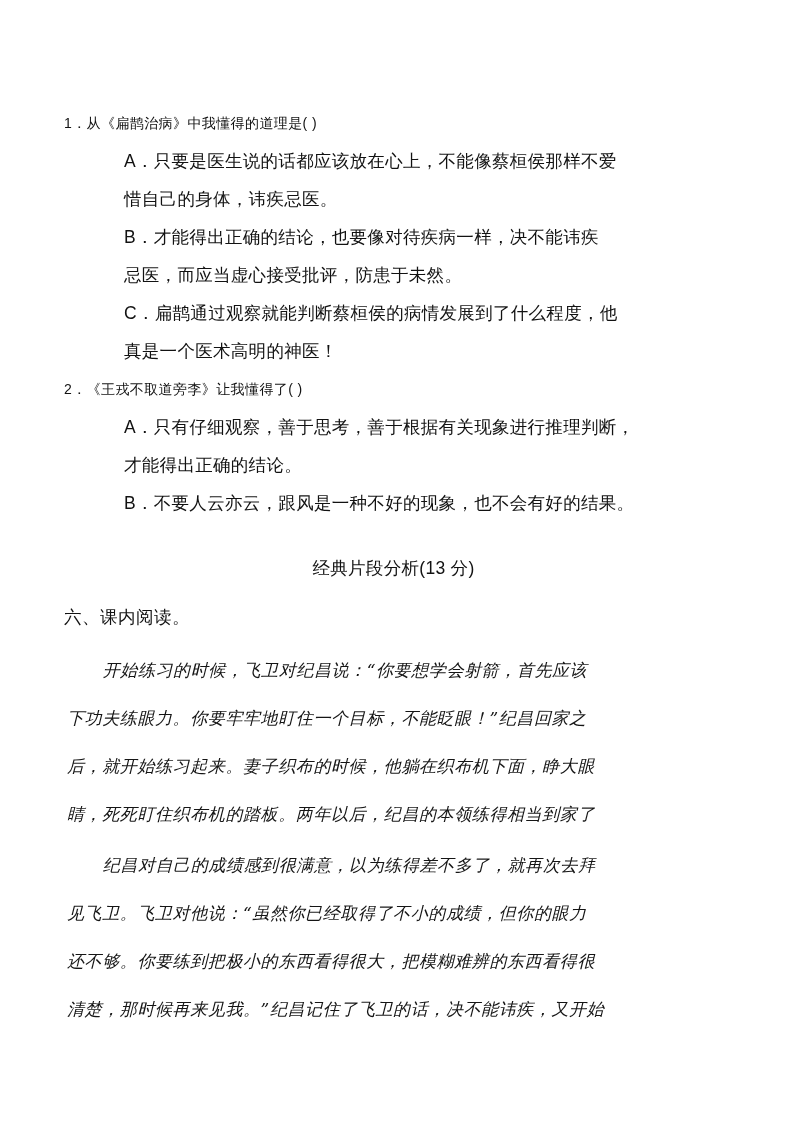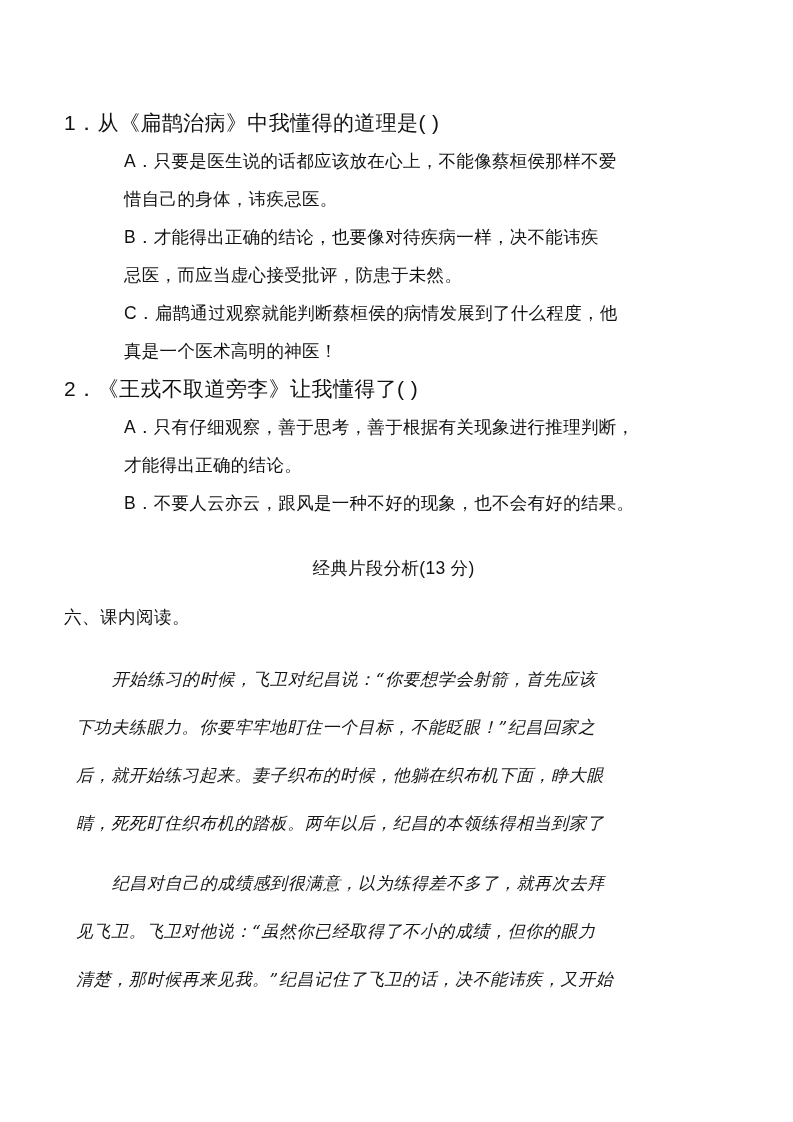--- a/index.html
+++ b/index.html
@@ -26,21 +26,21 @@
 
   
   .qsection {
     position: absolute;
     left: 64px;
     top: 104px;
     width: 660px;
   }
 
   .q-stem {
-    font-size: 21px;
+    font-size: 14px;
     line-height: 38px;
     letter-spacing: 0.4px;
     white-space: nowrap;
     font-weight: 400;
   }
 
   .q-option {
     font-size: 17.5px;
     line-height: 38px;
     letter-spacing: 0.3px;
@@ -81,21 +81,21 @@
     top: 643px;
     width: 655px;
     font-family: "DejaVu Serif", "Liberation Serif", serif;
     font-size: 17px;
     line-height: 48px;
     letter-spacing: 0.6px;
     font-style: italic;
     color: #151515;
   }
   .passage p {
-    margin: 12px;
+    margin: 3px;
     text-align: justify;
     text-justify: inter-character;
   }
   .passage .pline {
     display: block;
     white-space: nowrap;
   }
   .passage .pline.ind {
     padding-left: 2.1em;
   }
@@ -153,18 +153,19 @@
     <p>
       <span class="pline ind">开始练习的时候，飞卫对纪昌说：“你要想学会射箭，首先应该</span>
       <span class="pline">下功夫练眼力。你要牢牢地盯住一个目标，不能眨眼！”纪昌回家之</span>
       <span class="pline">后，就开始练习起来。妻子织布的时候，他躺在织布机下面，睁大眼</span>
       <span class="pline">睛，死死盯住织布机的踏板。两年以后，纪昌的本领练得相当到家了</span>
     </p>
 
     <p>
       <span class="pline ind">纪昌对自己的成绩感到很满意，以为练得差不多了，就再次去拜</span>
       <span class="pline">见飞卫。飞卫对他说：“虽然你已经取得了不小的成绩，但你的眼力</span>
+      <span class="pline">还不够。你要练到把极小的东西看得很大，把模糊难辨的东西看得很</span>
       <span class="pline last">清楚，那时候再来见我。”纪昌记住了飞卫的话，决不能讳疾，又开始</span>
     </p>
 
   </div>
 
 </div>
 
 </body></html>

